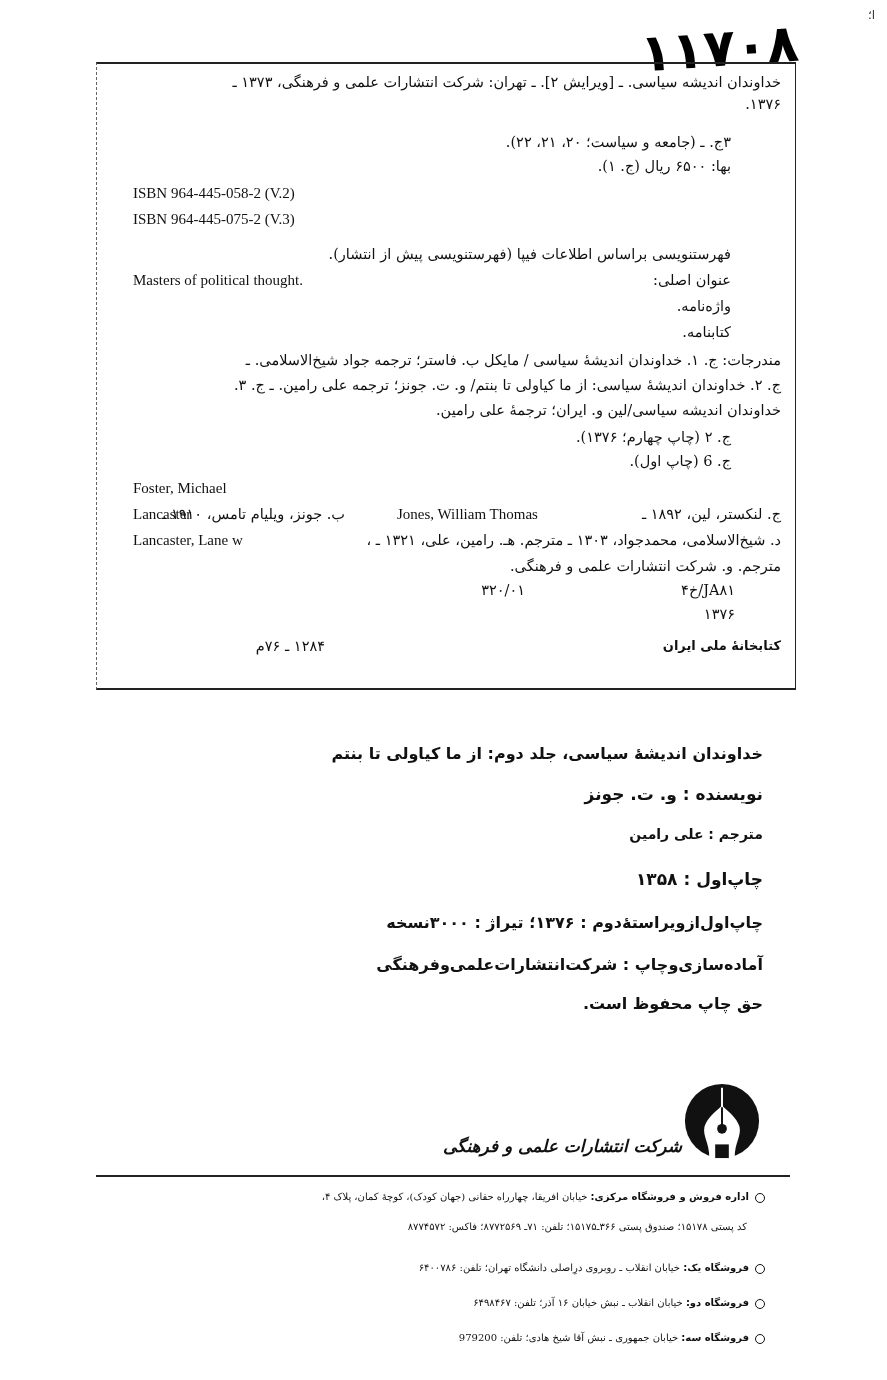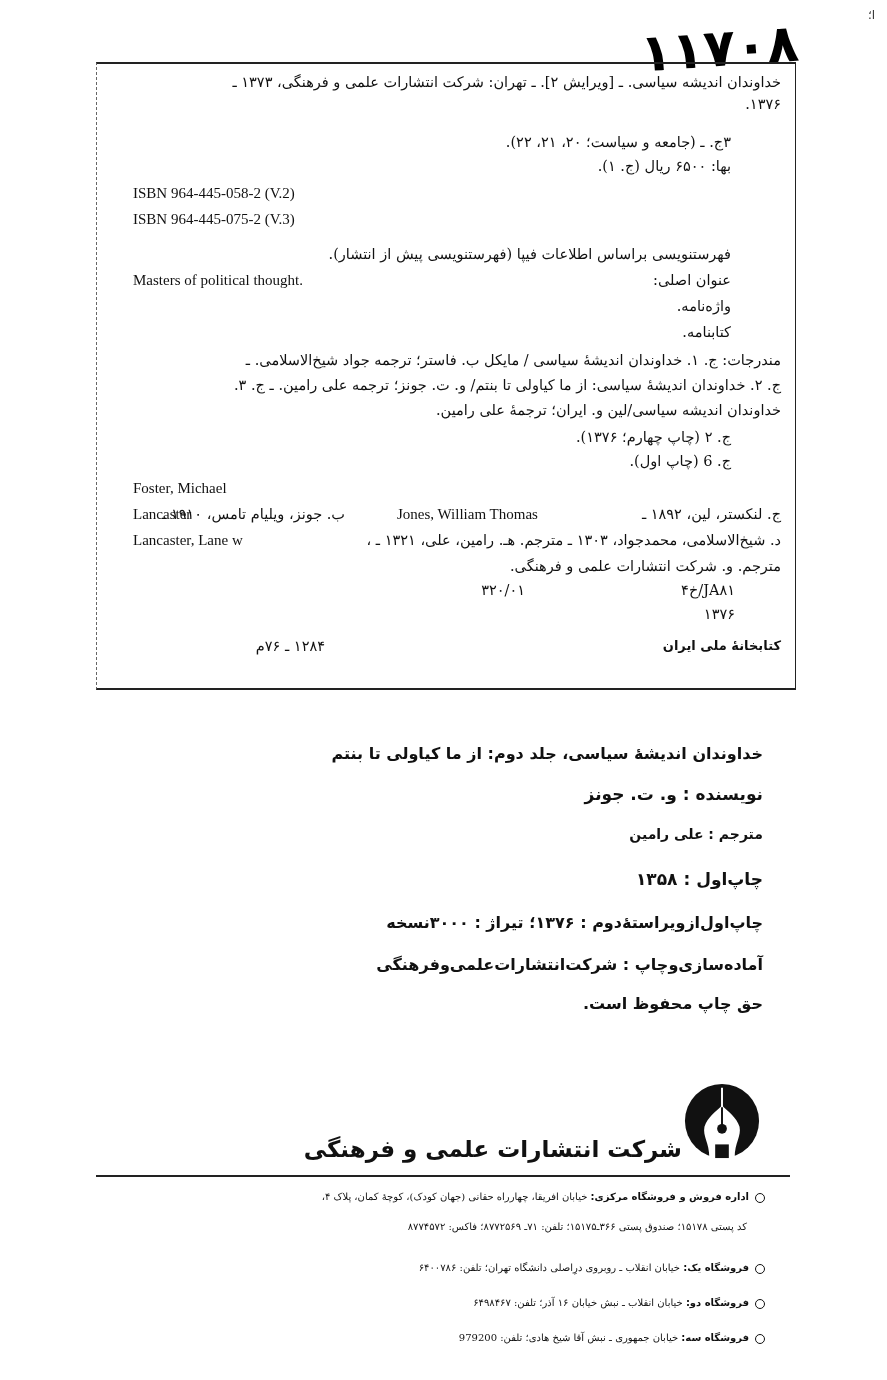--- a/index.html
+++ b/index.html
@@ -34,22 +34,22 @@
       white-space: nowrap; direction: ltr; font-family: "Liberation Serif", serif;
     }
     .tb-line {
       position: absolute; right: 0; white-space: nowrap; font-weight: bold;
       font-family: "DejaVu Sans", sans-serif; direction: rtl; unicode-bidi: embed;
     }
 
     
     .logo { position: absolute; left: 683px; top: 1082px; width: 78px; height: 78px; }
     .pub-name {
-      position: absolute; right: 205px; top: 1136px; font-size: 23px; font-weight: bold;
-      direction: rtl; white-space: nowrap; font-family: "DejaVu Sans", sans-serif;
+      position: absolute; right: 205px; top: 1136px; font-size: 17px; font-weight: bold;
+      direction: rtl; white-space: nowrap; font-family: "DejaVu Sans", sans-serif; font-style: italic;
     }
     .pub-rule { position: absolute; left: 96px; top: 1175px; width: 694px; border-top: 2px solid #222; }
 
     .addr {
       position: absolute; right: 122px; font-size: 10px; line-height: 22px;
       white-space: nowrap; direction: rtl; unicode-bidi: embed; font-family: "DejaVu Serif", serif;
     }
     .addr .bullet { display: inline-block; width: 10px; height: 10px; border: 1.5px solid #111; border-radius: 50%; margin-left: 6px; vertical-align: middle; box-sizing: border-box; }
     .addr .lbl { font-weight: bold; font-family: "DejaVu Sans", sans-serif; }
   </style>

